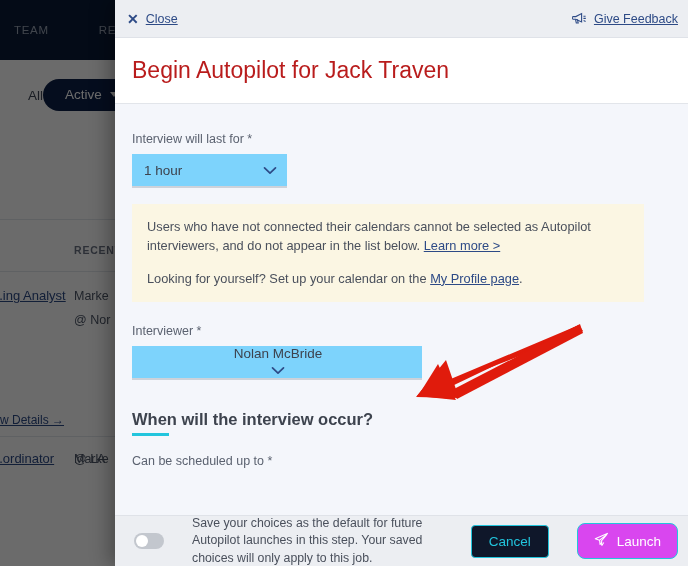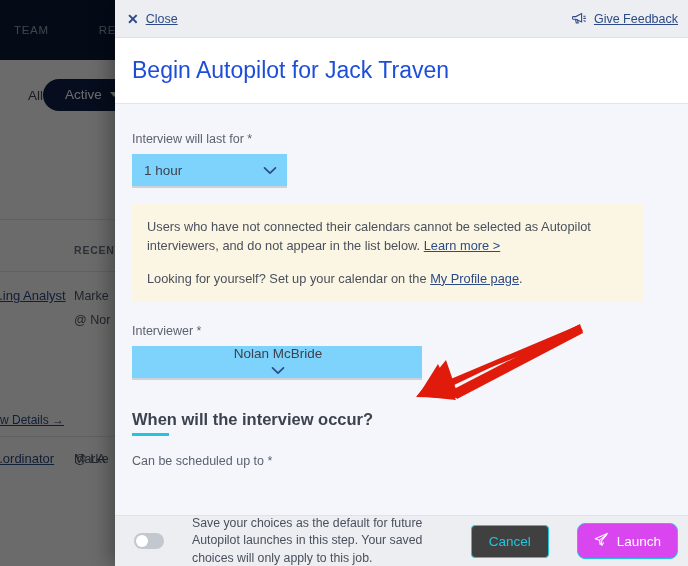--- a/index.html
+++ b/index.html
@@ -60,21 +60,21 @@
   .top-left, .top-right { display: flex; align-items: center; gap: 7px; }
   .close-x { color: #2d4a86; font-size: 14px; font-weight: 700; line-height: 1; }
   .close-label { color: #2d4a86; font-size: 12.5px; text-decoration: underline; }
   .feedback-label { color: #2d4a86; font-size: 12.5px; text-decoration: underline; }
   .megaphone { display: block; }
 
   .modal-title-bar {
     height: 66px; background: #ffffff; border-bottom: 1px solid #e2e5ea;
     display: flex; align-items: center; padding-left: 17px; flex: none;
   }
-  .modal-title { font-size: 23px; color: #1d4ed8; font-weight: 400; }
+  .modal-title { font-size: 23px; color: #b91c1c; font-weight: 400; }
 
   .modal-scroll { flex: 1; position: relative; overflow: hidden; padding: 0 17px; }
 
   .field-label { font-size: 12.5px; color: #5b6270; margin-top: 28px; }
   .select-box {
     margin-top: 8px; width: 155px; height: 34px; background: #7dd3fc;
     border-bottom: 2px solid #cdd2da;
     display: flex; align-items: center; justify-content: space-between;
     padding: 0 10px 0 12px;
   }
@@ -105,21 +105,21 @@
   .toggle {
     width: 30px; height: 16px; border-radius: 9px; background: #c3c7ce;
     position: relative; flex: none;
   }
   .toggle .knob {
     position: absolute; left: 2px; top: 2px; width: 12px; height: 12px;
     border-radius: 50%; background: #ffffff;
   }
   .toggle-text { font-size: 12.3px; color: #4a505c; line-height: 1.42; flex: 1; max-width: 330px; }
   .btn-cancel {
-    background: #404040; border: 1px solid #22c5dd; color: #22c5dd;
+    background: #0f172a; border: 1px solid #22c5dd; color: #22c5dd;
     font-size: 13.5px; border-radius: 4px; padding: 8px 17px; cursor: pointer;
     font-family: "Liberation Sans", sans-serif;
   }
   .btn-launch {
     background: #d946ef; border: 1px solid #22c5dd; color: #ffffff;
     font-size: 13.5px; border-radius: 8px; padding: 8px 16px; cursor: pointer;
     display: flex; align-items: center; gap: 8px;
     font-family: "Liberation Sans", sans-serif;
     justify-content: center;
   }

